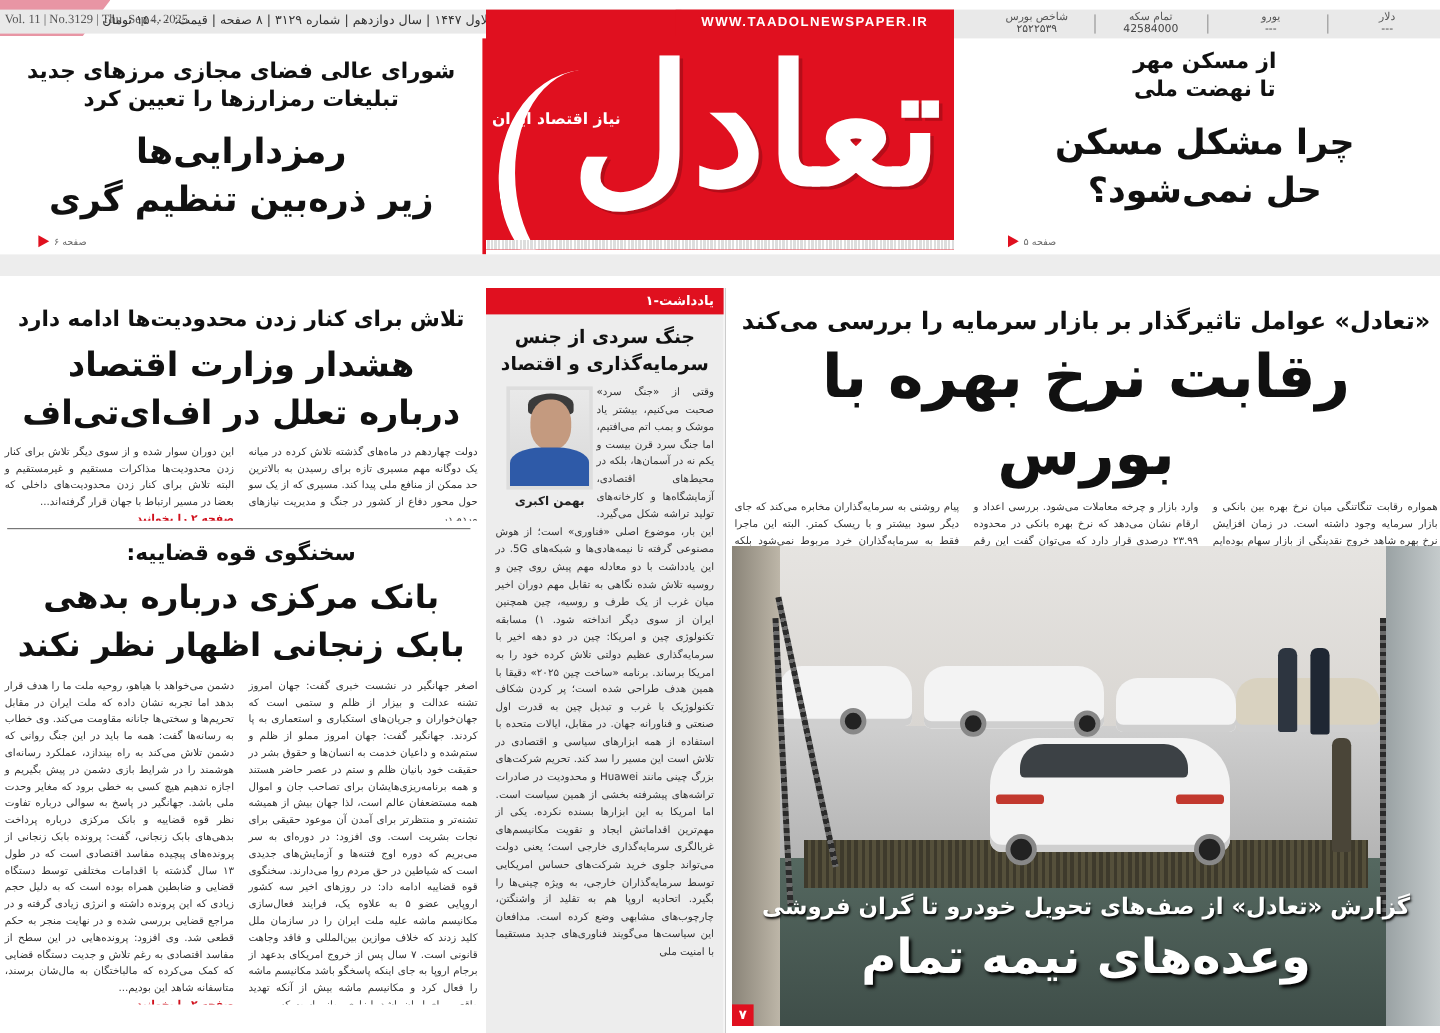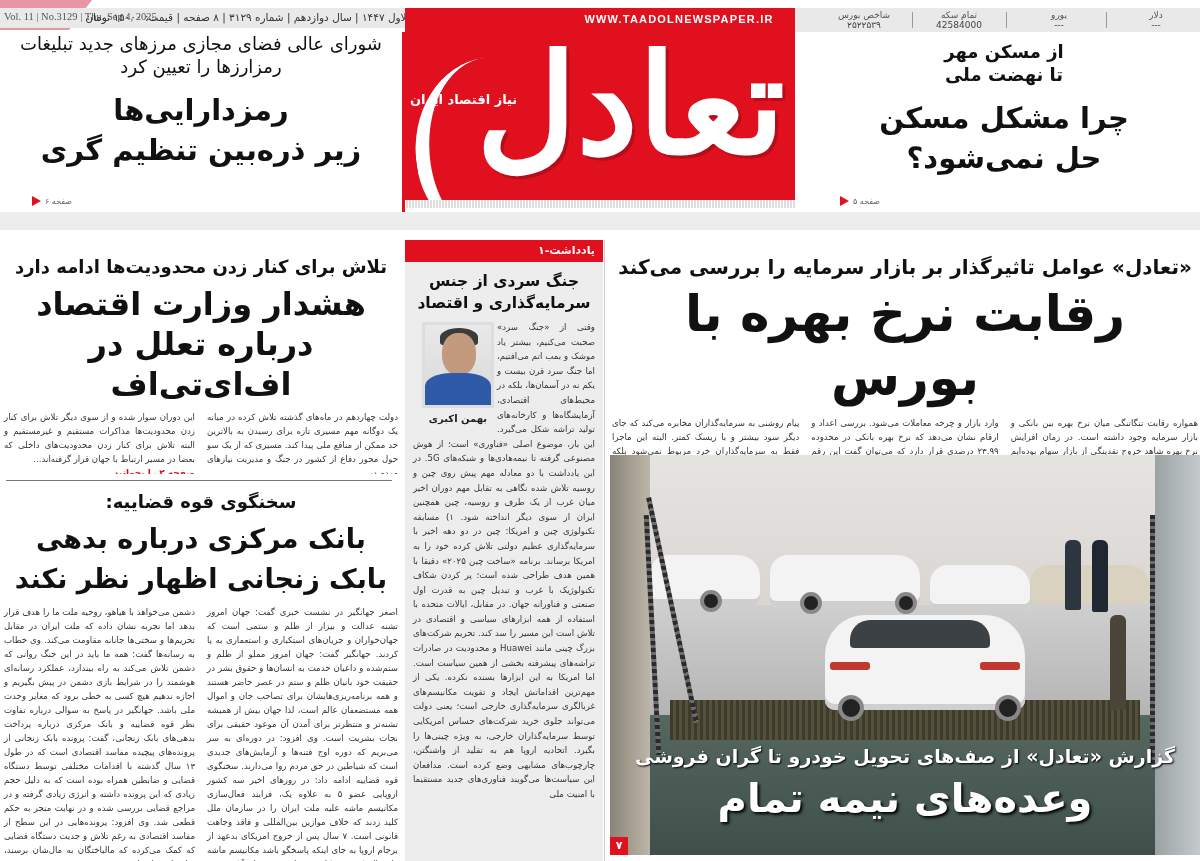--- a/index.html
+++ b/index.html
@@ -22,36 +22,36 @@
   
   .masthead { left: 405px; top: 8px; width: 390px; height: 200px; background: #e0101f; overflow: hidden; }
   .masthead .url { position: absolute; left: 158px; top: 0; width: 232px; height: 22px; background: #e0101f; color: #fff; font-family: "Liberation Sans", sans-serif; font-weight: bold; font-size: 11px; letter-spacing: 1.2px; line-height: 22px; text-align: center; }
   .masthead .logo { position: absolute; right: 10px; top: 2px; font-family: "DejaVu Serif", serif; font-size: 138px; font-weight: bold; color: #fff; direction: rtl; line-height: 190px; text-shadow: 3px 3px 0 #b50d19; letter-spacing: -6px; }
   .masthead .slogan { position: absolute; left: 5px; top: 84px; font-size: 13px; font-weight: bold; color: #fff; direction: rtl; white-space: nowrap; }
   .masthead .swoosh { position: absolute; left: 10px; top: 50px; width: 150px; height: 180px; border-left: 14px solid #fff; border-radius: 70% 0 0 60%; transform: rotate(-8deg); }
   .masthead .ruler { position: absolute; left: 0; bottom: 0; width: 390px; height: 8px; background: repeating-linear-gradient(90deg,#fff 0 1px,#ddd 1px 3px); }
 
   
   .teaser-left { left: 0; top: 32px; width: 402px; height: 180px; text-align: center; direction: rtl; }
-  .teaser-left .kicker { font-size: 18px; font-weight: normal; line-height: 23px; margin-top: 0; padding: 0 4px; }
+  .teaser-left .kicker { font-size: 18px; font-weight: bold; line-height: 23px; margin-top: 16px; padding: 0 4px; }
   .teaser-left .head { font-size: 29px; font-weight: bold; line-height: 40px; margin-top: 12px; }
   .teaser-right { left: 808px; top: 32px; width: 392px; height: 216px; text-align: center; direction: rtl; }
   .teaser-right .kicker { font-size: 18px; font-weight: bold; line-height: 23px; margin-top: 8px; }
   .teaser-right .head { font-size: 29px; font-weight: bold; line-height: 40px; margin-top: 12px; }
 
   .page-ref { font-size: 8px; color: #666; display: flex; align-items: center; gap: 4px; direction: ltr; padding-left: 28px; }
   .red-tri { width: 0; height: 0; border-top: 5px solid transparent; border-bottom: 5px solid transparent; border-left: 9px solid #e0101f; }
 
   .band { left: 0; top: 212px; width: 1200px; height: 18px; background: #ededed; }
   .band-edge { top: 32px; width: 3px; height: 180px; background: #e0101f; }
 
   
   .col-left { left: 0; top: 240px; width: 402px; direction: rtl; }
   .s1-kicker { text-align: center; font-size: 18px; font-weight: bold; line-height: 26px; margin-top: 14px; }
-  .s1-head { text-align: center; font-size: 32px; font-weight: bold; line-height: 40px; margin-top: 4px; }
+  .s1-head { text-align: center; font-size: 28px; font-weight: bold; line-height: 40px; margin-top: 4px; }
   .body2col { display: flex; gap: 12px; padding: 0 4px; margin-top: 6px; }
   .body2col .col { flex: 1; font-size: 8.6px; line-height: 14px; color: #333; text-align: justify; }
   .more { color: #d0101c; font-weight: bold; font-size: 9px; }
   .hr { height: 1px; background: #777; margin: 6px 10px 0 6px; }
 
   
   .col-center { left: 405px; top: 240px; width: 198px; height: 621px; background: #ededed; direction: rtl; }
   .note-bar { height: 22px; background: #e0101f; color: #fff; font-size: 11px; font-weight: bold; line-height: 22px; padding-right: 8px; }
   .note-title { text-align: center; font-size: 15.5px; font-weight: bold; line-height: 22px; margin-top: 8px; }
   .note-wrap { position: relative; padding: 6px 8px 0 8px; font-size: 8.6px; line-height: 14.6px; color: #333; text-align: justify; }

